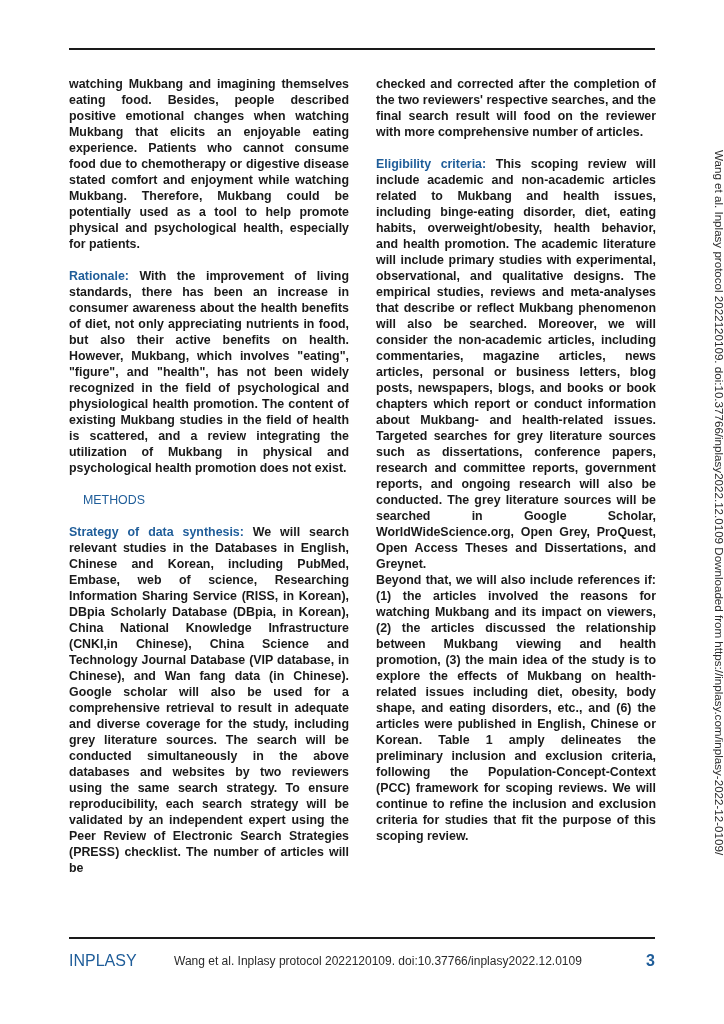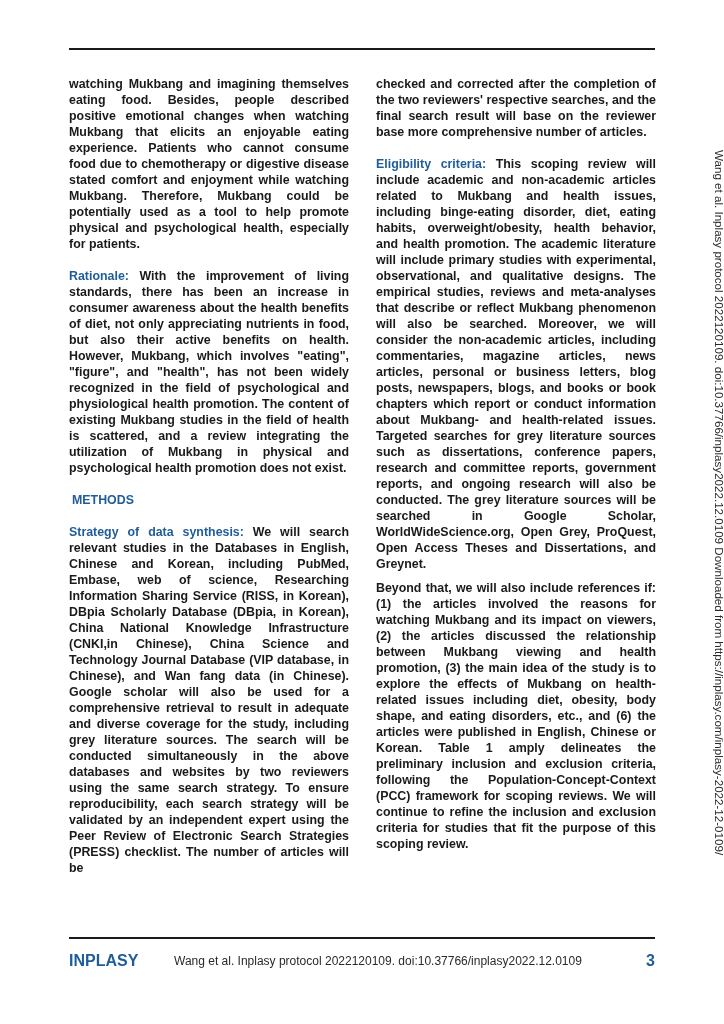--- a/index.html
+++ b/index.html
@@ -34,29 +34,29 @@
       font-weight: bold;
       text-align: justify;
       text-align-last: left;
     }
     .column.left { left: 69px; }
     .column.right { left: 376px; }
 
     .para {
       margin: 0 0 16px 0;
     }
-    .para.tight { margin-bottom: 0; margin-top: 8px; }
+    .para.tight { margin-bottom: 0; }
     .lead {
       color: #1f5d99;
     }
     .section-heading {
       color: #1f5d99;
-      font-weight: bold;
+      font-weight: normal;
       font-size: 12.4px;
-      margin: 0 0 16px 3px;
+      margin: 0 0 16px 14px;
     }
 
     .sidebar-text {
       position: absolute;
       left: 706px;
       top: 150px;
       width: 20px;
       height: 720px;
       writing-mode: vertical-rl;
       font-size: 11.6px;
@@ -70,21 +70,21 @@
       top: 952px;
       left: 69px;
       width: 586px;
       height: 22px;
     }
     .footer-brand {
       position: absolute;
       left: 0;
       top: 0;
       font-size: 16px;
-      font-weight: bold;
+      font-weight: normal;
       color: #1f5d99;
     }
     .footer-citation {
       position: absolute;
       left: 105px;
       top: 2px;
       font-size: 12px;
       color: #2a2a2a;
     }
     .footer-page {
@@ -105,21 +105,21 @@
   <p class="para">watching Mukbang and imagining themselves eating food. Besides, people described positive emotional changes when watching Mukbang that elicits an enjoyable eating experience. Patients who cannot consume food due to chemotherapy or digestive disease stated comfort and enjoyment while watching Mukbang. Therefore, Mukbang could be potentially used as a tool to help promote physical and psychological health, especially for patients.</p>
 
   <p class="para"><span class="lead">Rationale:</span><span> With the improvement of living standards, there has been an increase in consumer awareness about the health benefits of diet, not only appreciating nutrients in food, but also their active benefits on health. However, Mukbang, which involves "eating", "figure", and "health", has not been widely recognized in the field of psychological and physiological health promotion. The content of existing Mukbang studies in the field of health is scattered, and a review integrating the utilization of Mukbang in physical and psychological health promotion does not exist.</span></p>
 
   <div class="section-heading">METHODS</div>
 
   <p class="para tight"><span class="lead">Strategy of data synthesis:</span><span> We will search relevant studies in the Databases in English, Chinese and Korean, including PubMed, Embase, web of science, Researching Information Sharing Service (RISS, in Korean), DBpia Scholarly Database (DBpia, in Korean), China National Knowledge Infrastructure (CNKI,in Chinese), China Science and Technology Journal Database (VIP database, in Chinese), and Wan fang data (in Chinese). Google scholar will also be used for a comprehensive retrieval to result in adequate and diverse coverage for the study, including grey literature sources. The search will be conducted simultaneously in the above databases and websites by two reviewers using the same search strategy. To ensure reproducibility, each search strategy will be validated by an independent expert using the Peer Review of Electronic Search Strategies (PRESS) checklist. The number of articles will be</span></p>
 </div>
 
 <div class="column right">
-  <p class="para">checked and corrected after the completion of the two reviewers' respective searches, and the final search result will base on the reviewer base more comprehensive number of articles.</p>
+  <p class="para">checked and corrected after the completion of the two reviewers' respective searches, and the final search result will food on the reviewer with more comprehensive number of articles.</p>
 
   <p class="para tight"><span class="lead">Eligibility criteria:</span><span> This scoping review will include academic and non-academic articles related to Mukbang and health issues, including binge-eating disorder, diet, eating habits, overweight/obesity, health behavior, and health promotion. The academic literature will include primary studies with experimental, observational, and qualitative designs. The empirical studies, reviews and meta-analyses that describe or reflect Mukbang phenomenon will also be searched. Moreover, we will consider the non-academic articles, including commentaries, magazine articles, news articles, personal or business letters, blog posts, newspapers, blogs, and books or book chapters which report or conduct information about Mukbang- and health-related issues. Targeted searches for grey literature sources such as dissertations, conference papers, research and committee reports, government reports, and ongoing research will also be conducted. The grey literature sources will be searched in Google Scholar, WorldWideScience.org, Open Grey, ProQuest, Open Access Theses and Dissertations, and Greynet.</span></p>
 
   <p class="para tight">Beyond that, we will also include references if: (1) the articles involved the reasons for watching Mukbang and its impact on viewers, (2) the articles discussed the relationship between Mukbang viewing and health promotion, (3) the main idea of the study is to explore the effects of Mukbang on health-related issues including diet, obesity, body shape, and eating disorders, etc., and (6) the articles were published in English, Chinese or Korean. Table 1 amply delineates the preliminary inclusion and exclusion criteria, following the Population-Concept-Context (PCC) framework for scoping reviews. We will continue to refine the inclusion and exclusion criteria for studies that fit the purpose of this scoping review.</p>
 </div>
 
 <div class="sidebar-text">Wang et al. Inplasy protocol 2022120109. doi:10.37766/inplasy2022.12.0109 Downloaded from https://inplasy.com/inplasy-2022-12-0109/</div>
 
 <div class="rule bottom"></div>
 

